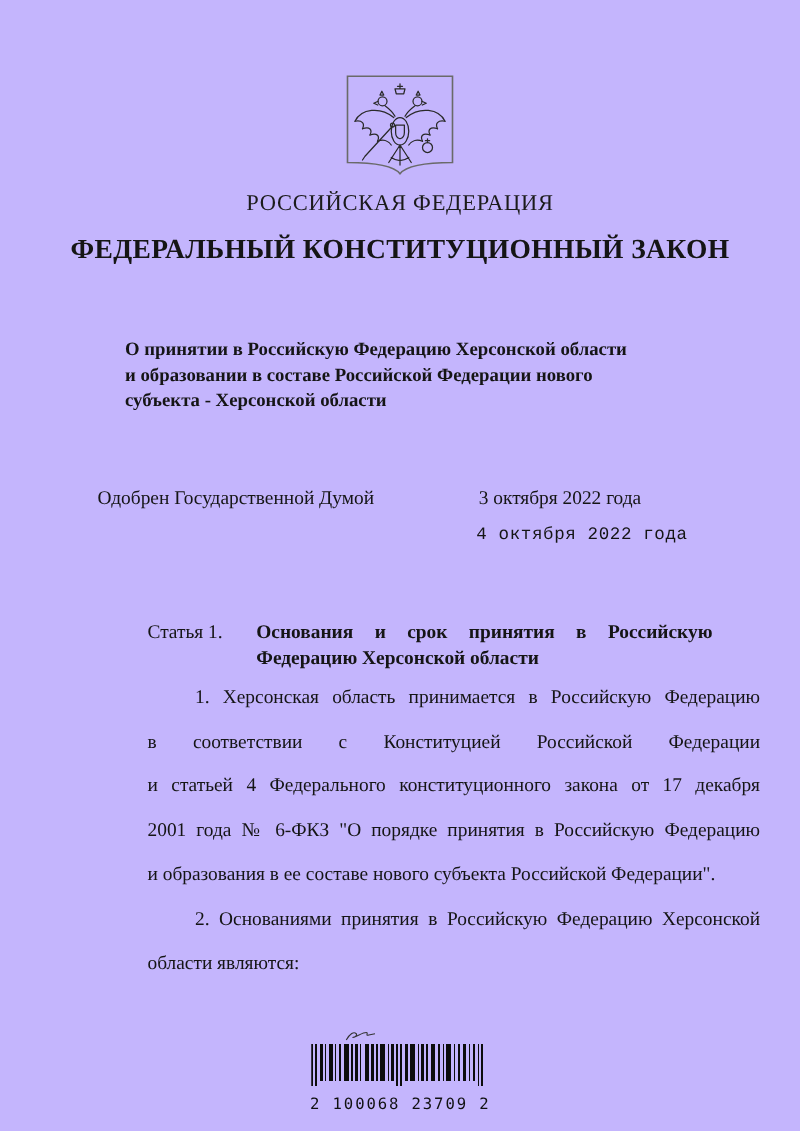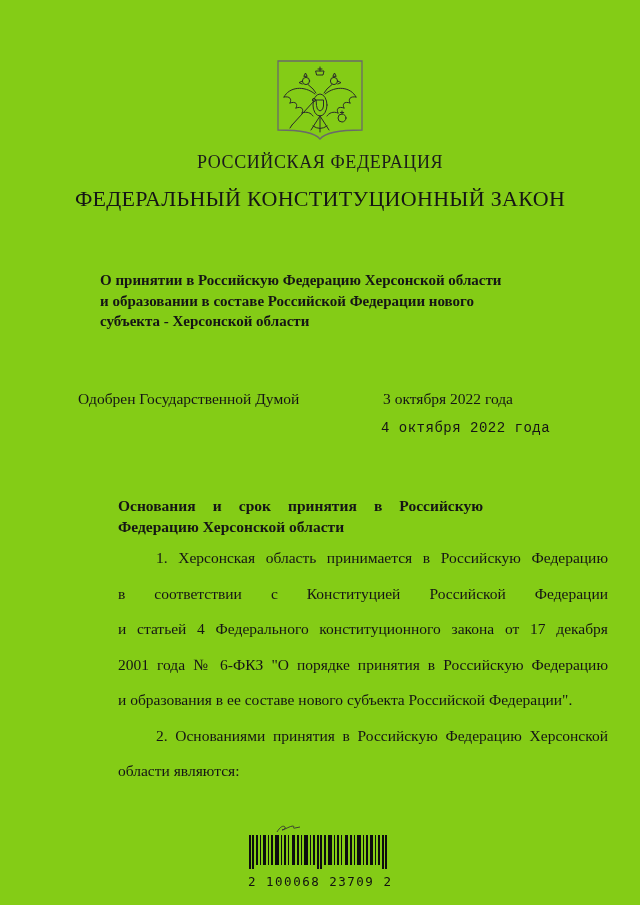--- a/index.html
+++ b/index.html
@@ -1,40 +1,40 @@
 <!DOCTYPE html>
 <html><head>
 <meta charset="utf-8">
 <style>
   html,body{margin:0;padding:0;background:#e8e8e8;}
   .page{
     position:relative;
     width:640px;height:905px;
-    background:#84cc16;
+    background:#c4b5fd;
     margin:0 auto;
     font-family:"Liberation Serif","DejaVu Serif",serif;
     color:#151515;
     overflow:hidden;
   }
   .abs{position:absolute;}
 
   
   .emblem{left:276px;top:59px;width:88px;height:90px;}
 
   
   .federation{
     left:0;top:152px;width:640px;
     text-align:center;
     font-size:18px;letter-spacing:.6px;
     color:#1b1b1b;
   }
   .law-type{
     left:0;top:186px;width:640px;
     text-align:center;
-    font-size:22px;font-weight:normal;letter-spacing:.3px;
+    font-size:22px;font-weight:bold;letter-spacing:.3px;
   }
 
   
   .doc-title{
     left:100px;top:270px;width:460px;
     text-align:left;
     font-size:15px;font-weight:bold;
     line-height:20.5px;
   }
 
@@ -144,20 +144,21 @@
 
   <div class="abs approval-row row-duma">
     <span class="label">Одобрен Государственной Думой</span>
     <span class="date">3 октября 2022 года</span>
   </div>
   <div class="abs approval-row row-council">
     <span class="date">4 октября 2022 года</span>
   </div>
 
   <div class="abs article-heading">
+    <div class="art-label">Статья 1.</div>
     <div class="art-text">
       <div class="jline">Основания и срок принятия в Российскую</div>
       <div class="lline">Федерацию Херсонской области</div>
     </div>
   </div>
 
   <div class="abs body-text">
     <div class="line indent">1. Херсонская область принимается в Российскую Федерацию</div>
     <div class="line">в соответствии с Конституцией Российской Федерации</div>
     <div class="line">и статьей 4 Федерального конституционного закона от 17 декабря</div>

